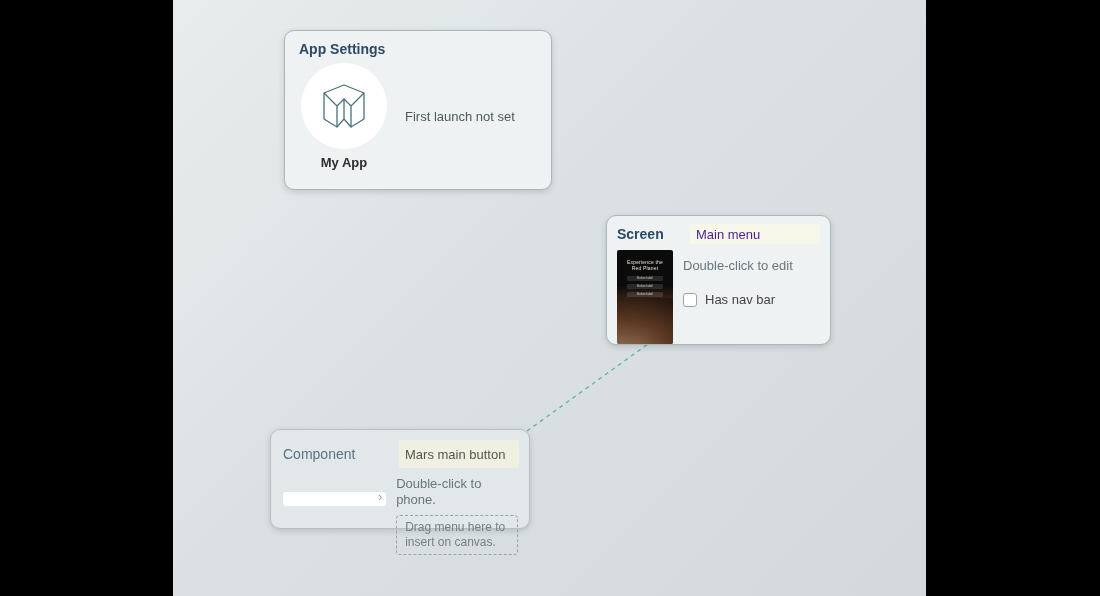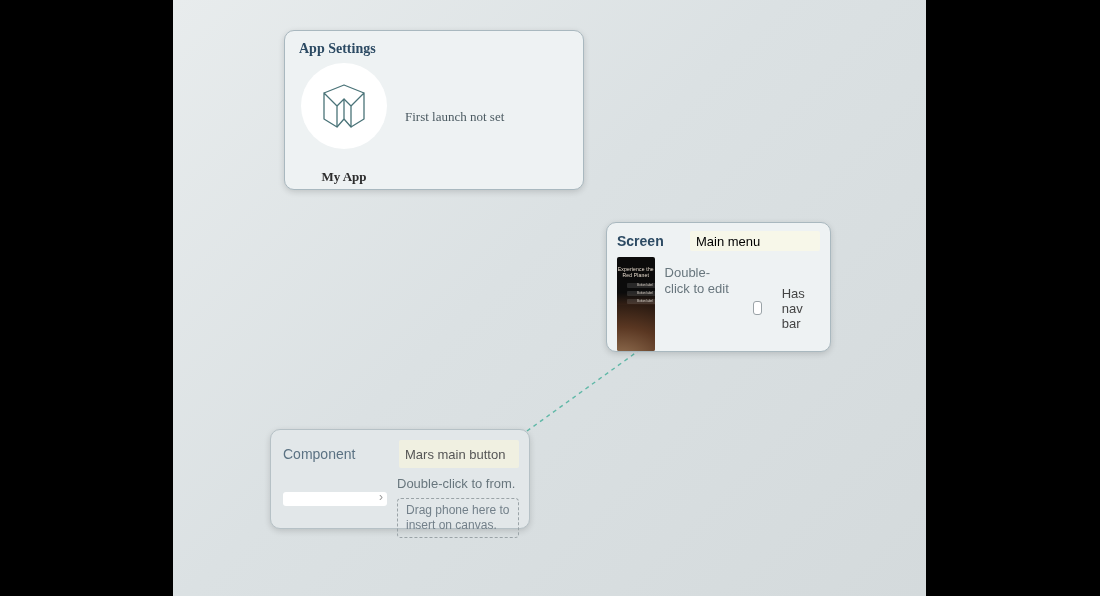--- a/index.html
+++ b/index.html
@@ -28,24 +28,23 @@
   }
   .panel-title {
     font-size: 14px;
     font-weight: 700;
     color: #2c4a63;
   }
 
   
   .app-settings {
     left: 111px; top: 30px;
-    width: 300px; height: 160px;
+    width: 268px; height: 160px;
     padding: 10px 14px 12px 14px;
     background: #eef2f3;
-    font-family: Liberation Serif, serif;
   }
   .app-body {
     display: flex;
     margin-top: 6px;
     gap: 16px;
     align-items: flex-start;
   }
   .app-icon-col {
     display:flex;
     flex-direction:column;
@@ -55,49 +54,49 @@
   .app-icon-circle {
     width: 86px; height: 86px;
     border-radius: 50%;
     background: #fff;
     display:flex; align-items:center; justify-content:center;
   }
   .app-name {
     font-size: 13px;
     font-weight: 700;
     color: #2d2d2d;
-    margin-top: 20px;
+    margin-top: 6px;
   }
   .app-meta {
     display:flex; flex-direction:column; gap: 16px;
     padding-top: 6px;
     margin-top: 40px;
   }
   .app-meta p {
     font-size: 13px;
     color: #4b5a61;
     line-height: 1.25;
   }
 
   
   .screen-panel {
-    left: 433px; top: 222px;
+    left: 433px; top: 215px;
     width: 225px; height: 130px;
     padding: 8px 10px 10px 10px;
     background: #eef2f3;
   }
   .screen-header {
     display:flex; align-items:center; gap: 8px;
     justify-content: space-between;
   }
   .name-field {
     background: #f7f7e9;
     border: none;
     font-size: 13px;
-    color: #000000;
+    color: #4c1d95;
     padding: 3px 6px;
     width: 130px;
     height: 20px;
     border-radius: 2px;
     outline: none;
   }
   .screen-content {
     display:flex; gap: 10px;
     margin-top: 6px;
   }
@@ -123,30 +122,30 @@
   }
   .thumb-btn {
     position:absolute;
     left:10px; width:36px; height:5px;
     background: rgba(255,255,255,0.12);
     border-radius:1px;
     color:#d8d0c6; font-size:3px; text-align:center; line-height:5px;
   }
   .tb1{top:26px;} .tb2{top:34px;} .tb3{top:42px;}
   .screen-side {
-    display:flex; flex-direction:row; gap: 18px;
+    display:flex; flex-direction:column; gap: 18px;
     padding-top: 8px;
   }
   .hint {
     font-size: 13px;
     color: #68767d;
     line-height: 1.25;
   }
   .check-row {
-    display:flex; align-items:center; gap:20px;
+    display:flex; align-items:center; gap:8px;
     font-size: 13px; color:#444;
   }
   .checkbox {
     width:14px; height:14px;
     border:1px solid #9aa3a7;
     background:#fff;
     border-radius:3px;
   }
 
   
@@ -264,19 +263,19 @@
   </div>
 
   <div class="panel component-panel">
     <div class="comp-header">
       <div class="panel-title">Component</div>
       <input class="comp-name-field" value="Mars main button" style="">
     </div>
     <div class="comp-body">
       <div class="comp-preview"></div>
       <div class="comp-side">
-        <div class="hint">Double-click to from.</div>
-        <div class="drag-zone">Drag phone here to insert on canvas.</div>
+        <div class="hint">Double-click to phone.</div>
+        <div class="drag-zone">Drag menu here to insert on canvas.</div>
       </div>
     </div>
   </div>
 
 </div>
 
 </body></html>

